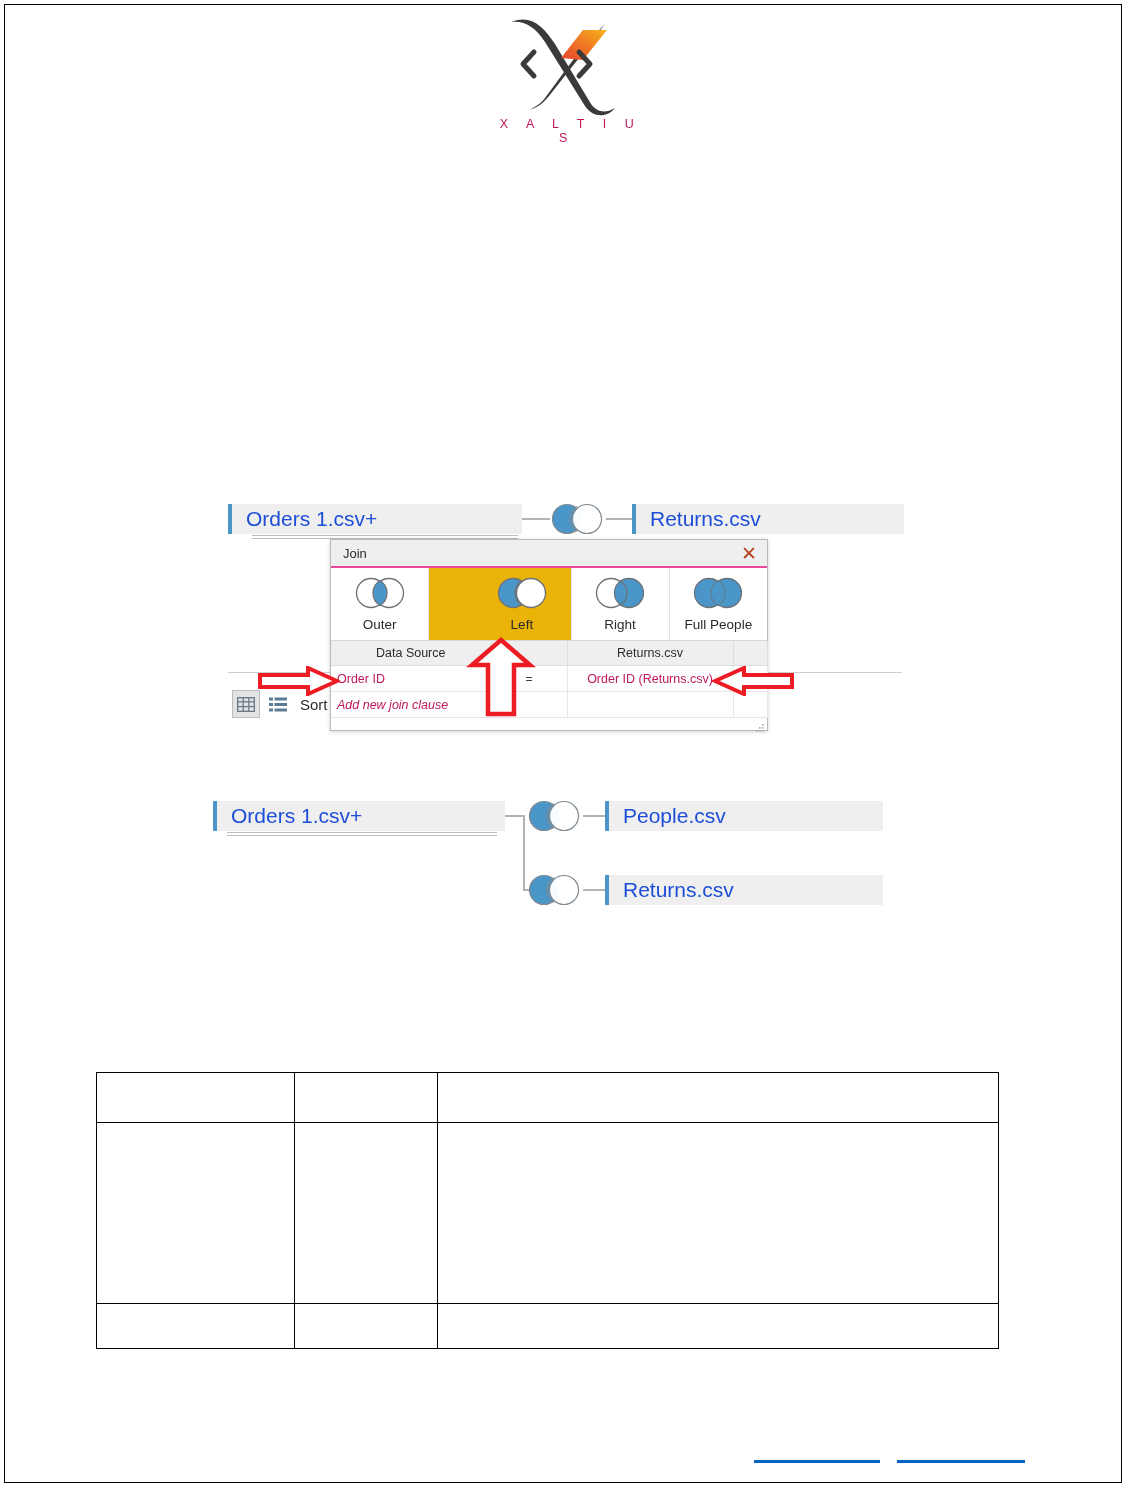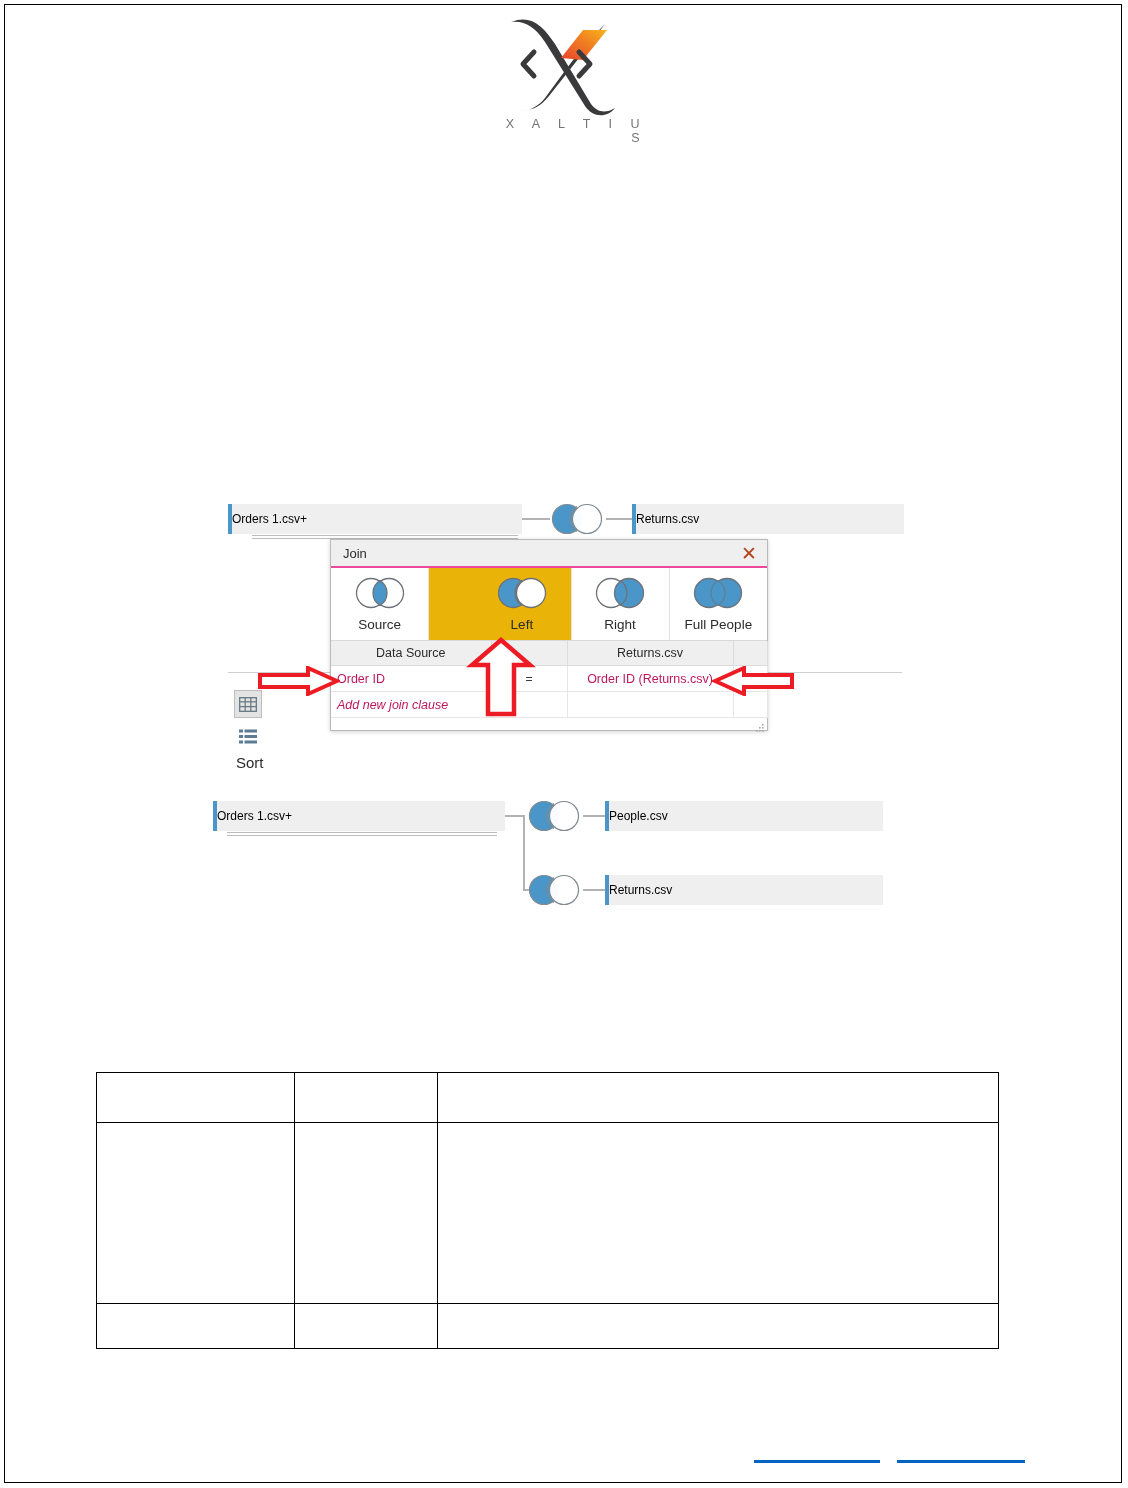--- a/index.html
+++ b/index.html
@@ -9,34 +9,34 @@
   }
   .page-frame{
     position:absolute;left:4px;top:4px;width:1118px;height:1479px;
     border:1.5px solid #000;box-sizing:border-box;
   }
 
   
   .logo-wrap{position:absolute;left:487px;top:12px;width:160px;height:128px;}
   .logo-mark{position:absolute;left:0;top:0;width:160px;height:104px;}
   .logo-word{
-    position:absolute;left:0;top:105px;width:160px;text-align:right;
-    font-size:12.5px;letter-spacing:7.5px;color:#737373;
+    position:absolute;left:0;top:105px;width:160px;text-align:center;
+    font-size:12.5px;letter-spacing:7.5px;color:#be185d;
     font-family:"Liberation Sans",sans-serif;text-indent:7px;
   }
 
   
   .flow1{position:absolute;left:228px;top:498px;width:680px;height:42px;}
   .ds-box{
     position:absolute;height:30px;background:#efefef;box-sizing:border-box;
     display:flex;align-items:center;
   }
   .ds-accent{width:4px;height:30px;background:#4a96c8;flex:0 0 4px;}
   .ds-label{
-    font-size:12px;color:#000000;white-space:nowrap;
+    padding-left:14px;font-size:21px;color:#1d4ed8;white-space:nowrap;
     font-family:"Liberation Sans",sans-serif;
   }
   .stack-lines{position:absolute;height:6px;}
   .stack-lines div{height:1px;background:#bcbcbc;margin-bottom:2px;}
 
   .connector{position:absolute;height:2px;background:#b3b3b3;}
   .vconnector{position:absolute;width:2px;background:#b3b3b3;}
 
   
   .venn{position:absolute;}
@@ -76,21 +76,21 @@
   .jtable td{
     height:25px;font-size:12.5px;color:#be185d;border-right:1px solid #e6e6e6;
     border-bottom:1px solid #e6e6e6;padding:0 6px;background:#fff;
   }
   .jtable td.eq{text-align:center;font-size:12px;color:#3a3a3a;}
   .jtable td.rightcol{text-align:center;}
   .placeholder-cell{font-style:italic;color:#8a8a8a;}
   .resize-grip{position:absolute;right:2px;bottom:2px;width:9px;height:9px;}
 
   
-  .view-toolbar{position:absolute;left:232px;top:690px;display:flex;align-items:center;gap:4px;flex-direction:column;}
+  .view-toolbar{position:absolute;left:232px;top:690px;display:flex;align-items:center;gap:4px;}
   .icon-btn{
     width:28px;height:28px;display:flex;align-items:center;justify-content:center;
     box-sizing:border-box;
   }
   .icon-btn.pressed{background:#e3e3e3;border:1px solid #bdbdbd;}
   .sort-label{font-size:15px;color:#2b2b2b;margin-left:4px;}
 
   
   .hrule{position:absolute;height:1px;background:#cfcfcf;}
 
@@ -175,21 +175,21 @@
 
   <div class="join-types">
     <div class="join-type">
       <span>
         <svg width="60" height="34" viewBox="0 0 60 34">
           <circle cx="21" cy="17" r="14.5" fill="#ffffff" stroke="#6d7278" stroke-width="1.3"></circle>
           <circle cx="39" cy="17" r="14.5" fill="#ffffff" stroke="#6d7278" stroke-width="1.3"></circle>
           <path d="M30 4.6 A14.5 14.5 0 0 1 30 29.4 A14.5 14.5 0 0 1 30 4.6 Z" fill="#4a96c8" stroke="#6d7278" stroke-width="1.3"></path>
         </svg>
       </span>
-      <span class="join-type-label">Source</span>
+      <span class="join-type-label">Outer</span>
     </div>
 
     <div class="join-type selected">
       <span>
         <svg width="60" height="34" viewBox="0 0 60 34">
           <circle cx="21" cy="17" r="14.5" fill="#4a96c8" stroke="#6d7278" stroke-width="1.3"></circle>
           <circle cx="39" cy="17" r="14.5" fill="#ffffff" stroke="#6d7278" stroke-width="1.3"></circle>
           <path d="M30 4.6 A14.5 14.5 0 0 0 30 29.4 A14.5 14.5 0 0 1 30 4.6 Z" fill="#4a96c8" stroke="#6d7278" stroke-width="1.3"></path>
         </svg>
       </span>

